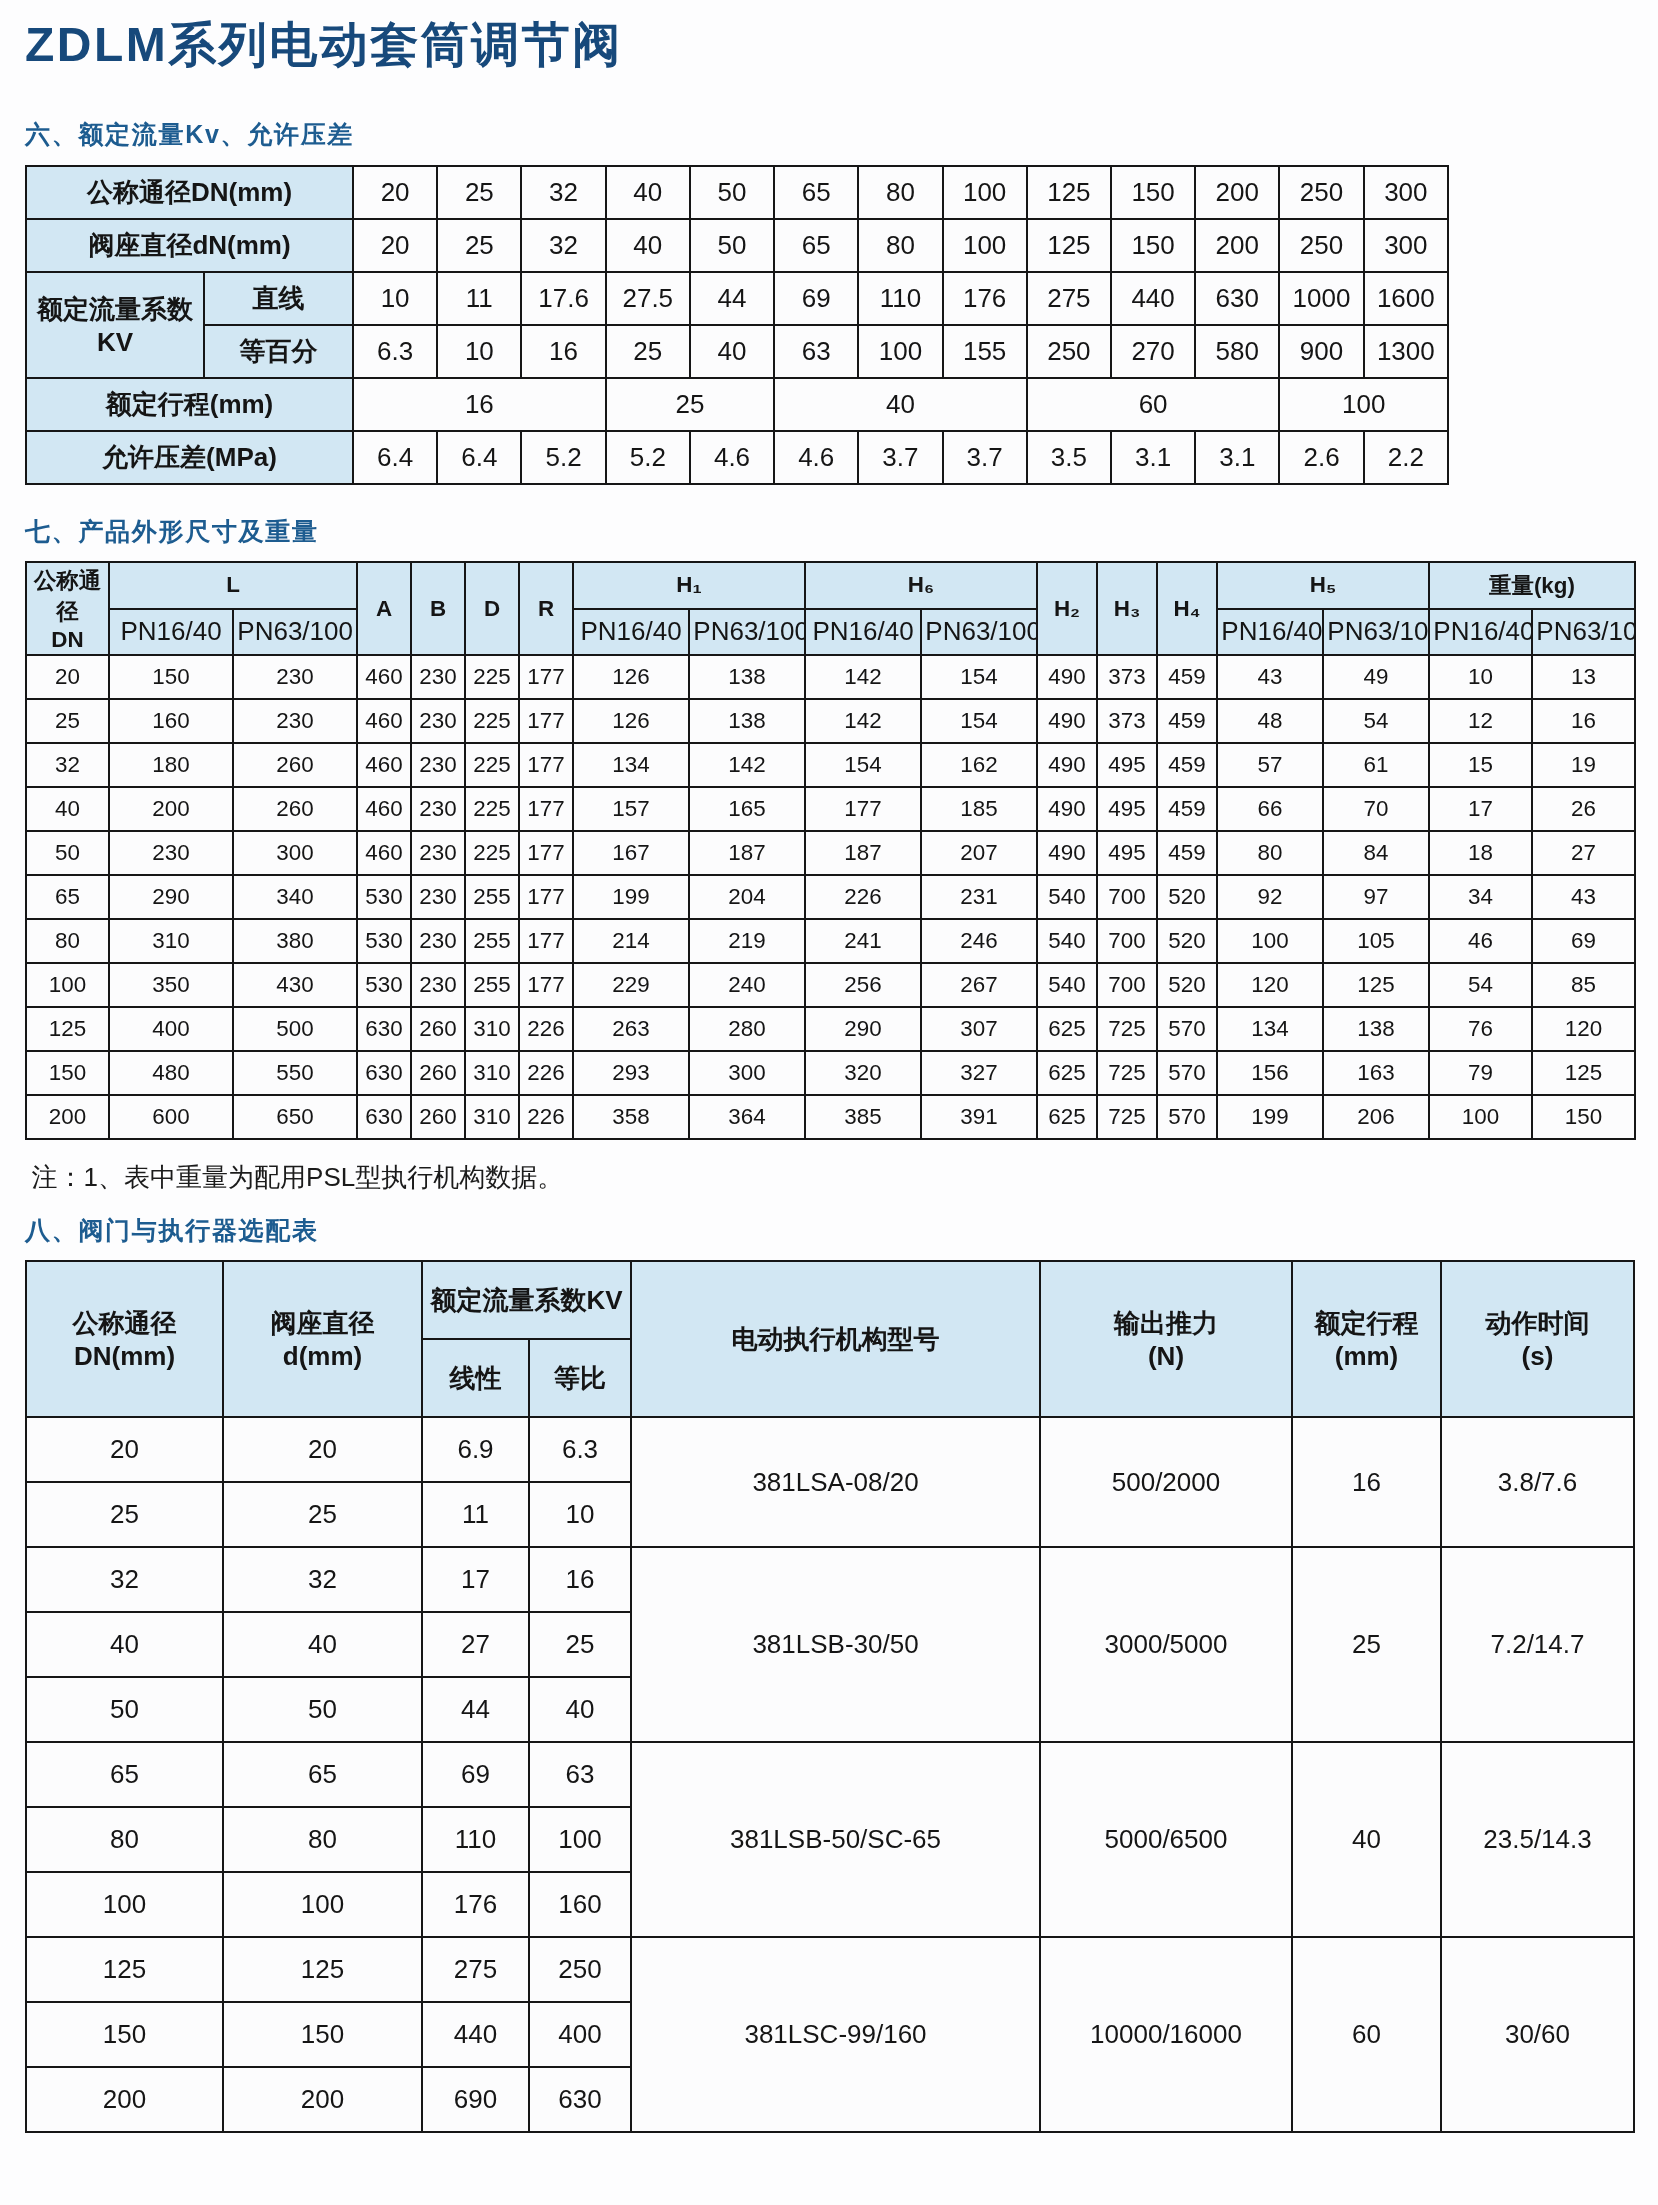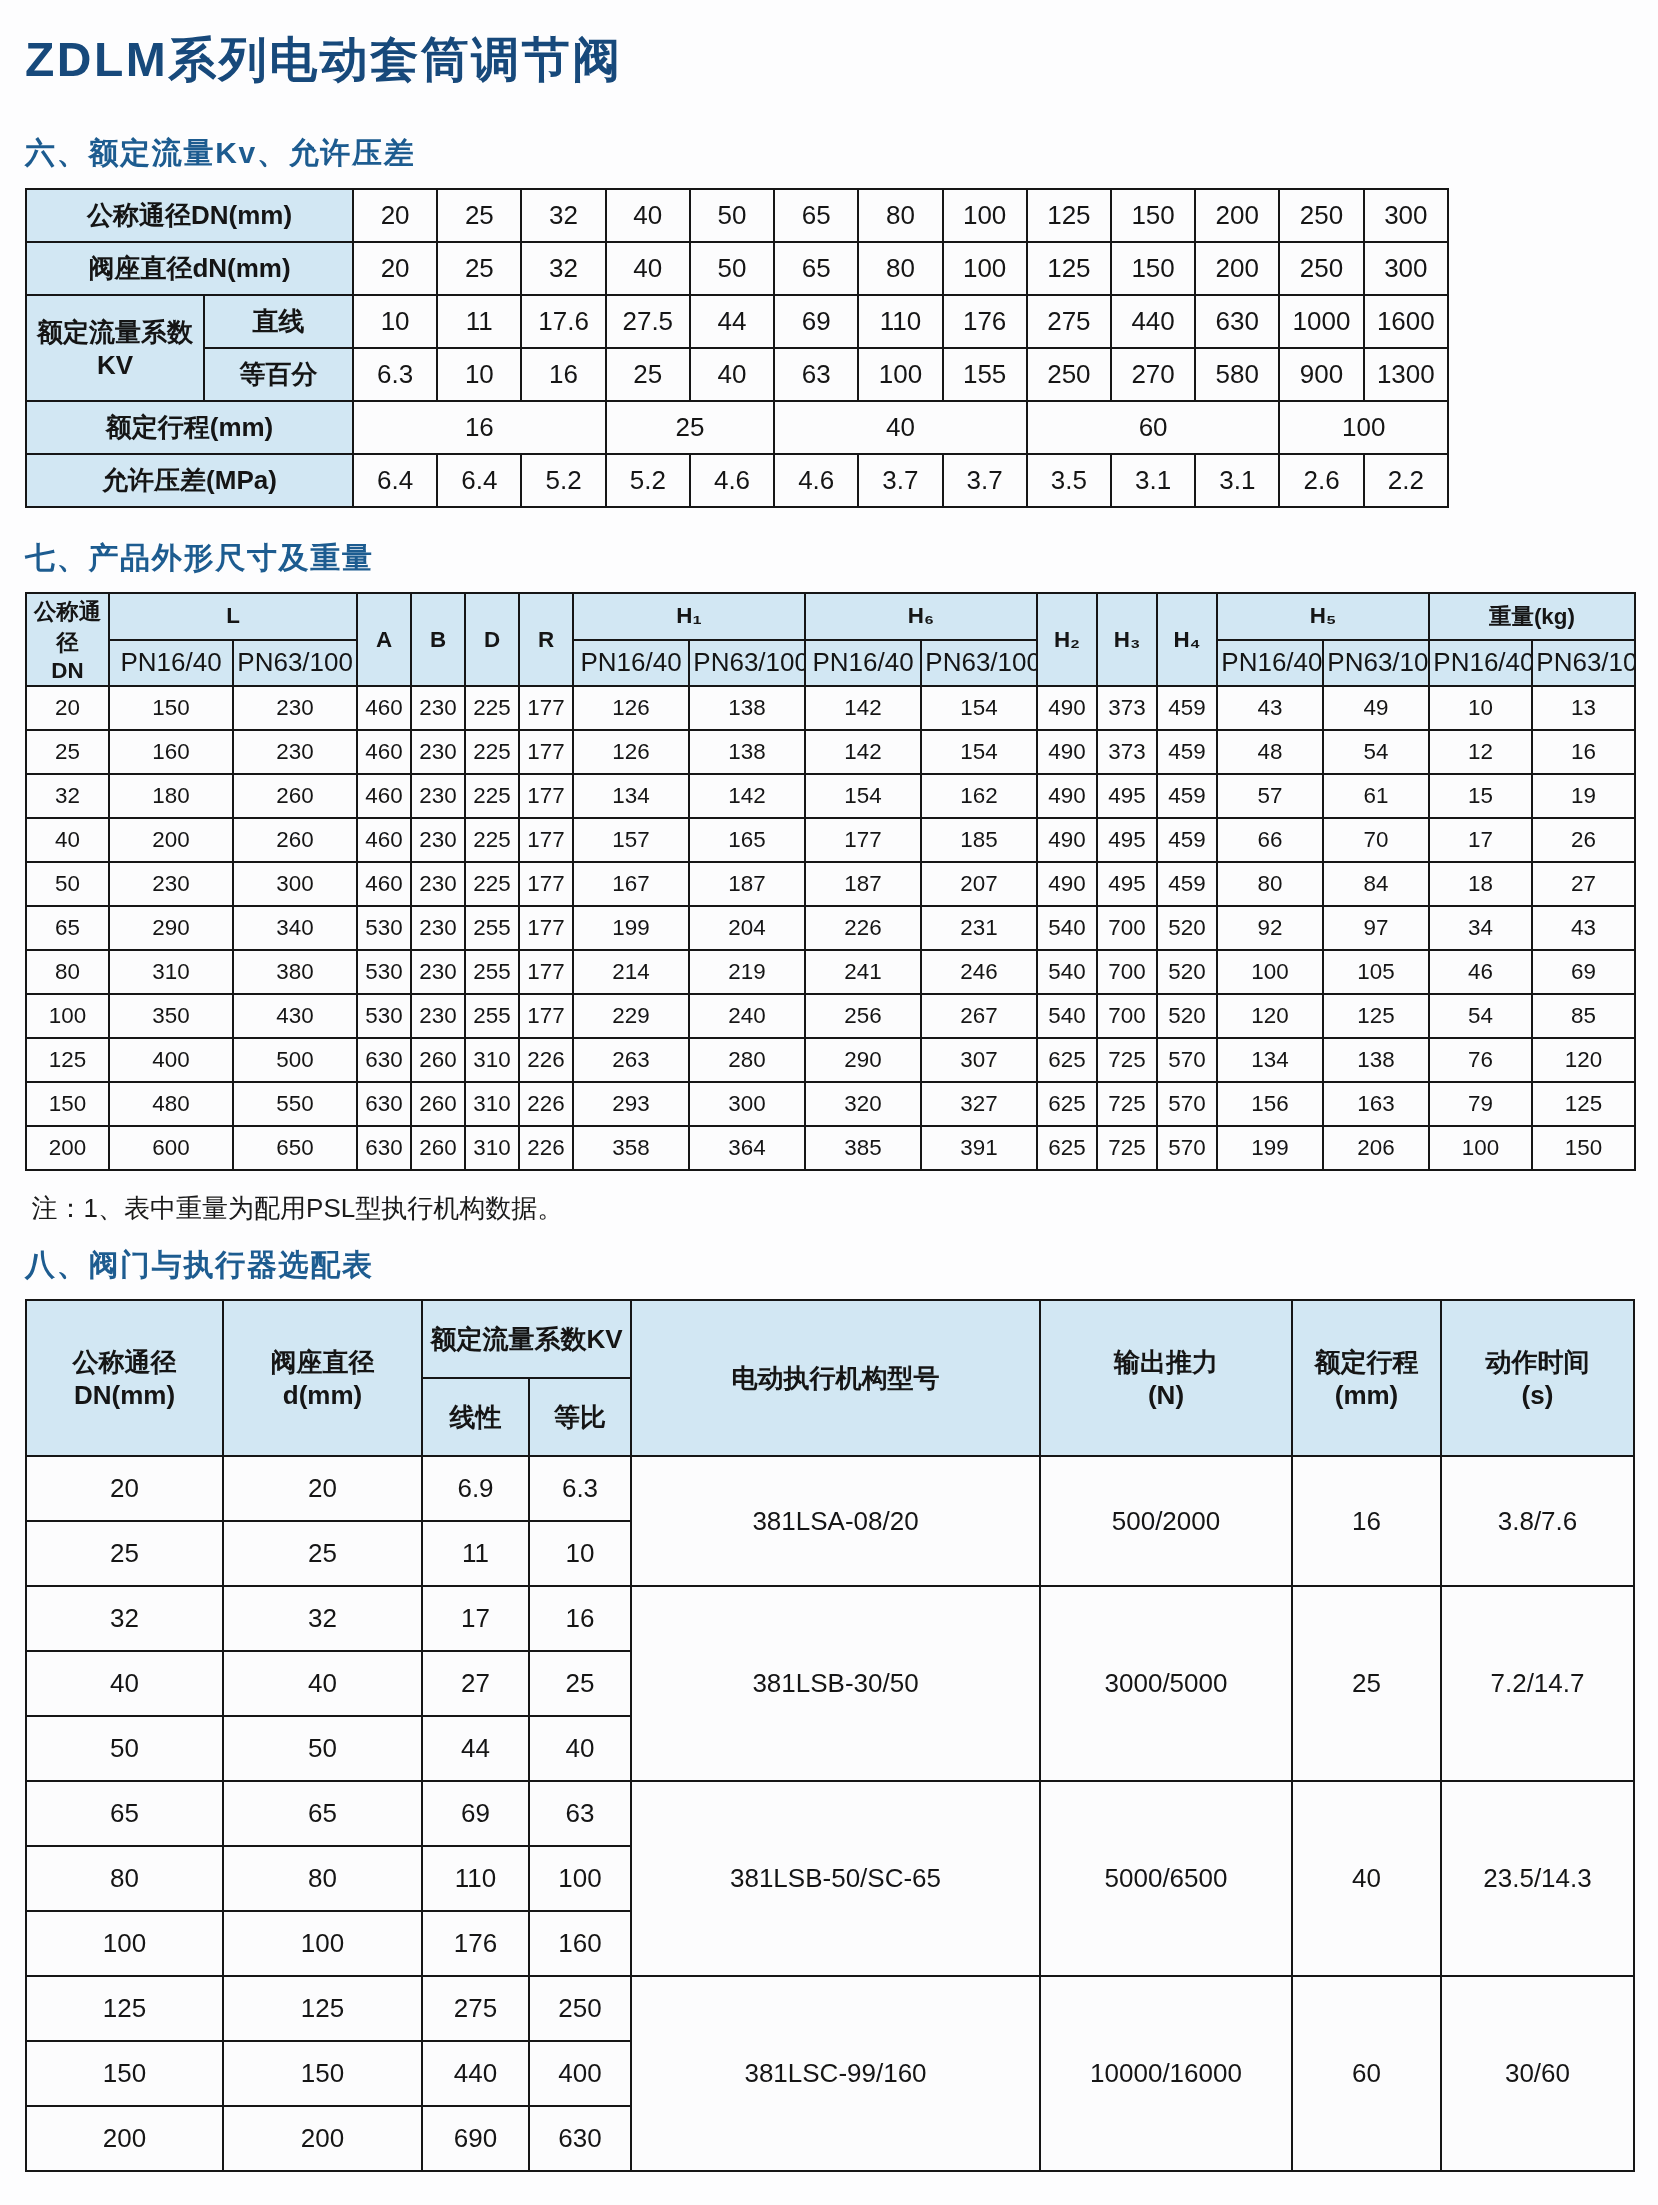--- a/index.html
+++ b/index.html
@@ -1,20 +1,20 @@
 <!DOCTYPE html>
 <html style="--c-title: #17497b; --c-head: #1d5c90; --c-hbg: #d2e7f3; --c-border: #161616;font-size:13.3px"><head>
 <meta charset="utf-8">
 <style>
   *{box-sizing:border-box;margin:0;padding:0}
   html,body{width:1658px;background:#fdfdfe}
   body{height:2205px;overflow:hidden;font-family:"Liberation Sans","DejaVu Sans",sans-serif;color:#151515}
   .page{padding:13.3px 25px 0}
-  .title{font-size:48px;font-weight:bold;color:var(--c-title,#17497b);letter-spacing:2.5px;margin:15px 0 41px}
-  .sec{font-size:30px;font-weight:bold;color:var(--c-head,#1d5c90);letter-spacing:1.7px;margin:0 0 13.3px}
+  .title{font-size:48px;font-weight:bold;color:var(--c-title,#17497b);letter-spacing:2.5px;margin:0 0 41px}
+  .sec{font-size:25px;font-weight:bold;color:var(--c-head,#1d5c90);letter-spacing:1.7px;margin:0 0 13.3px}
   .sec7{margin-top:30px}
   .sec8{margin-top:16.6px}
   table{border-collapse:collapse;table-layout:fixed;width:1424px;background:#fbfbfc}
   td{border:2.5px solid var(--c-border,#161616);text-align:center;vertical-align:middle;white-space:pre-line;padding:1.7px 3.3px;overflow:hidden}
   .h{background:var(--c-hbg,#d2e7f3)}
   .c{background:#fcfcfd}
   .t1{font-size:26px}
   .t1 tr{height:53px}
   .t2{font-size:22.4px}
   .t2 thead tr{height:34px}

